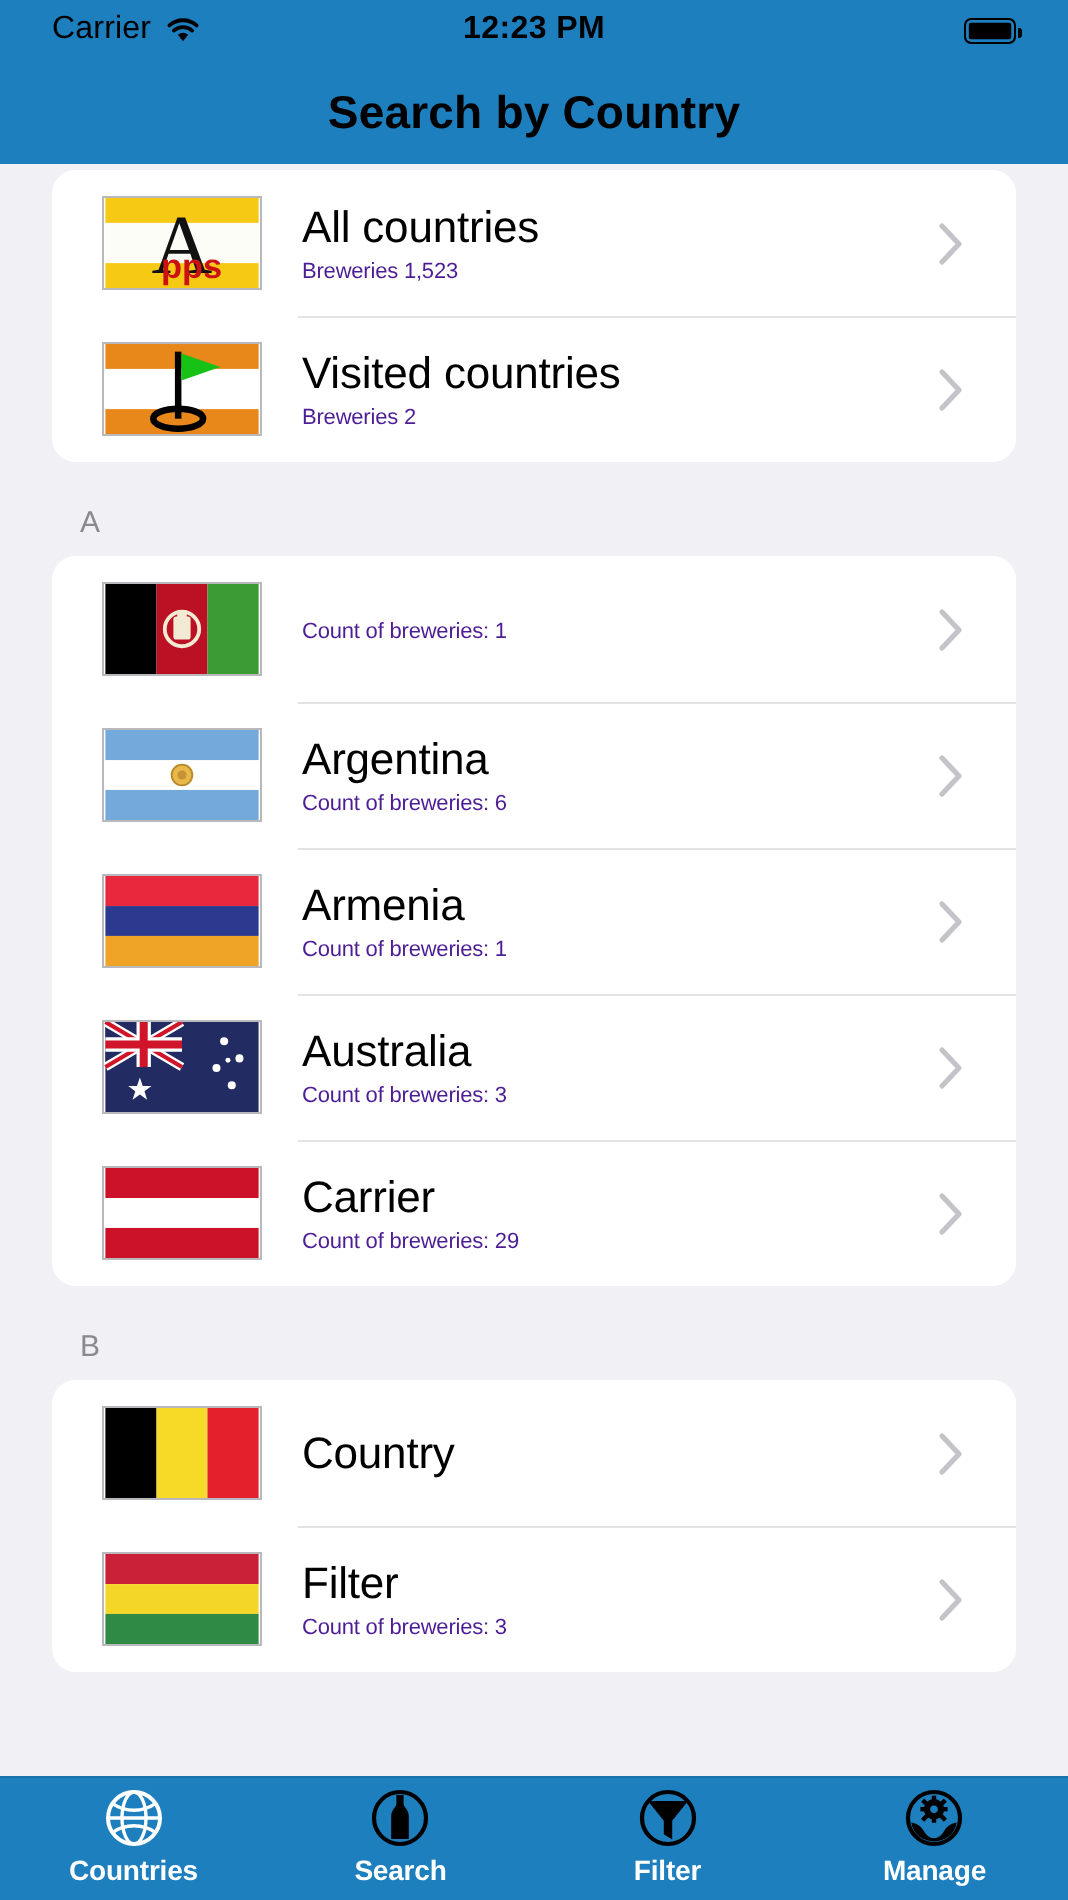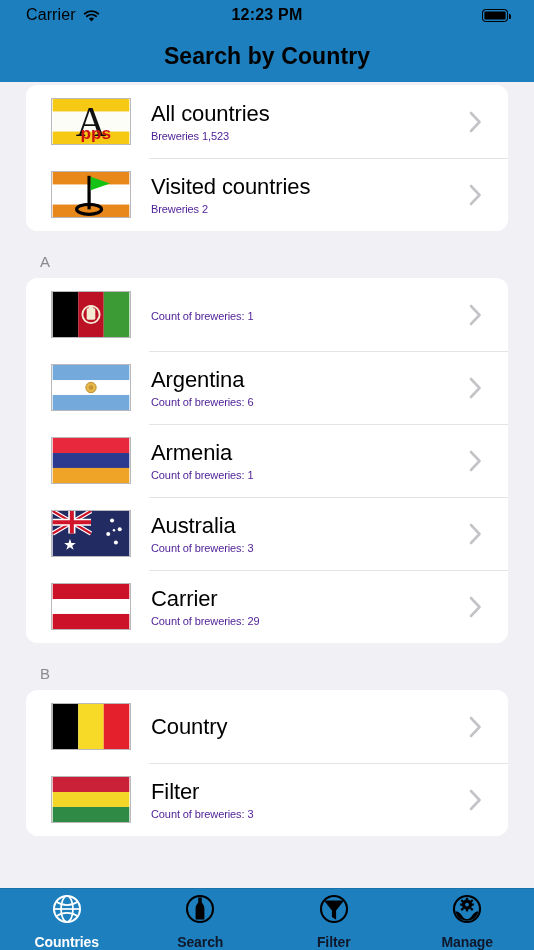--- a/index.html
+++ b/index.html
@@ -168,30 +168,30 @@
     background: #1d7fbe;
     display: flex;
     align-items: stretch;
     border-top: 1px solid #1a72ab;
   }
   .tab {
     flex: 1 1 0;
     display: flex;
     flex-direction: column;
     align-items: center;
-    justify-content: space-between;
+    justify-content: flex-start;
     gap: 1px;
     padding-top: 3px;
   }
   .tab-icon { width: 34px; height: 34px; display: block; }
   .tab-label {
     font-size: 14px;
     font-weight: bold;
     letter-spacing: -.1px;
-    color: #0f172a;
+    color: #ffffff;
   }
   .tab.selected .tab-label { color: #ffffff; }
 </style>
 </head>
 <body>
 
 <div id="app">
 
   <div class="statusbar">
     <div class="sb-left">

